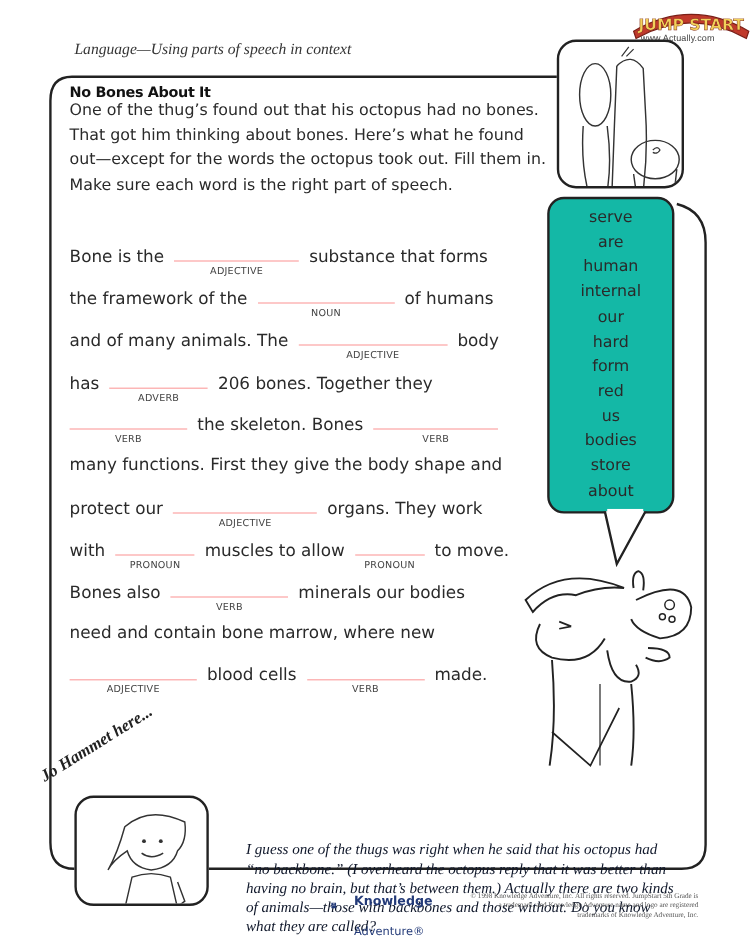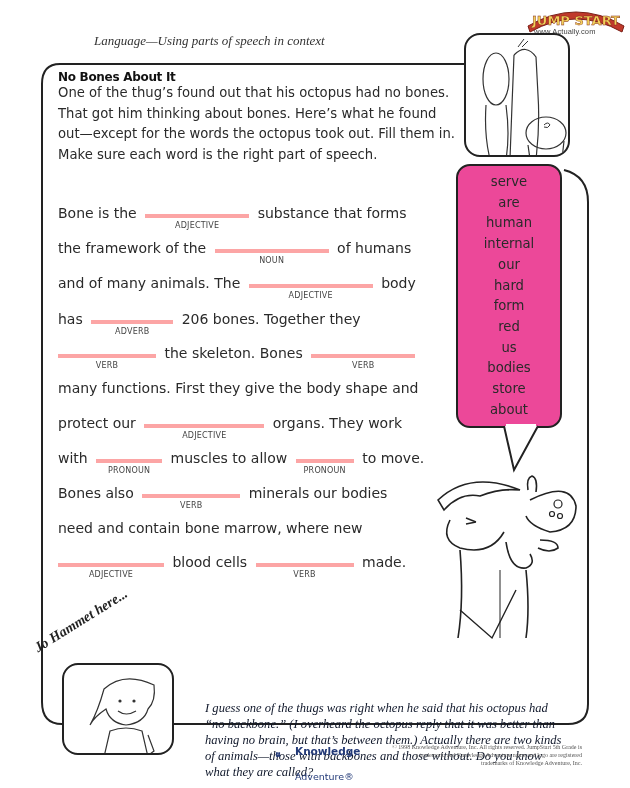--- a/index.html
+++ b/index.html
@@ -2,33 +2,33 @@
 <html><head>
 <meta charset="utf-8">
 <style>
   * { box-sizing: border-box; margin: 0; padding: 0; }
   html, body { width: 630px; height: 788px; background: #ffffff; overflow: hidden; }
   body { position: relative; font-family: "DejaVu Sans", sans-serif; color: #2a2a2a; }
 
   .logo { position: absolute; left: 524px; top: 2px; width: 104px; height: 40px; }
   .logo-url { position: absolute; left: 534px; top: 27px; font-family: "Liberation Sans", sans-serif; font-size: 7.5px; color: #444; letter-spacing: 0.1px; }
 
-  .subject { position: absolute; left: 62px; top: 33px; font-family: "Liberation Serif", serif; font-style: italic; font-size: 13px; color: #333; margin-left: 32px; }
+  .subject { position: absolute; left: 62px; top: 33px; font-family: "Liberation Serif", serif; font-style: italic; font-size: 13px; color: #333; }
 
   .frame { position: absolute; left: 40px; top: 62px; width: 550px; height: 666px; pointer-events: none; }
 
   .title { position: absolute; left: 58px; top: 70px; font-family: "DejaVu Sans", sans-serif; font-weight: bold; font-size: 12px; color: #111; letter-spacing: -0.3px; }
 
   .intro { position: absolute; left: 58px; top: 83px; width: 400px; font-size: 13.2px; line-height: 20.5px; color: #2a2a2a; }
 
   .sentence { position: absolute; left: 58px; font-size: 14px; color: #2a2a2a; white-space: nowrap; line-height: 18px; }
-  .blank { display: inline-block; position: relative; border-bottom: 4px solid #fca5a5; height: 14px; vertical-align: baseline; margin: 0 4px; }
+  .blank { display: inline-block; position: relative; border-bottom: 1px solid #fca5a5; height: 14px; vertical-align: baseline; margin: 0 4px; }
   .pos { position: absolute; left: 0; right: 0; top: 17px; text-align: center; font-size: 8px; letter-spacing: 0.2px; color: #444; line-height: 9px; }
 
-  .bank { position: absolute; left: 456px; top: 164px; width: 106px; height: 264px; border: 2px solid #222; border-radius: 14px; background: #ec4899; text-align: center; padding-top: 6px; }
+  .bank { position: absolute; left: 456px; top: 164px; width: 106px; height: 264px; border: 2px solid #222; border-radius: 14px; background: #14b8a6; text-align: center; padding-top: 6px; }
   .bank-word { font-size: 13.2px; line-height: 20.7px; color: #2a2a2a; }
   .bank-tail { position: absolute; left: 500px; top: 424px; width: 60px; height: 50px; }
 
   .thugs-box { position: absolute; left: 464px; top: 33px; width: 106px; height: 124px; border: 2px solid #222; border-radius: 16px; background: #fff; overflow: hidden; }
   .thug-art { position: absolute; left: 0; top: 0; }
 
   .character { position: absolute; left: 430px; top: 460px; width: 150px; height: 180px; }
 
   .jo-box { position: absolute; left: 62px; top: 663px; width: 112px; height: 92px; border: 2px solid #222; border-radius: 16px; background: #fff; overflow: hidden; }
   .jo-label { position: absolute; left: 40px; top: 640px; transform: rotate(-32deg); transform-origin: left bottom; font-family: "Liberation Serif", serif; font-style: italic; font-weight: bold; font-size: 14px; color: #222; white-space: nowrap; }

